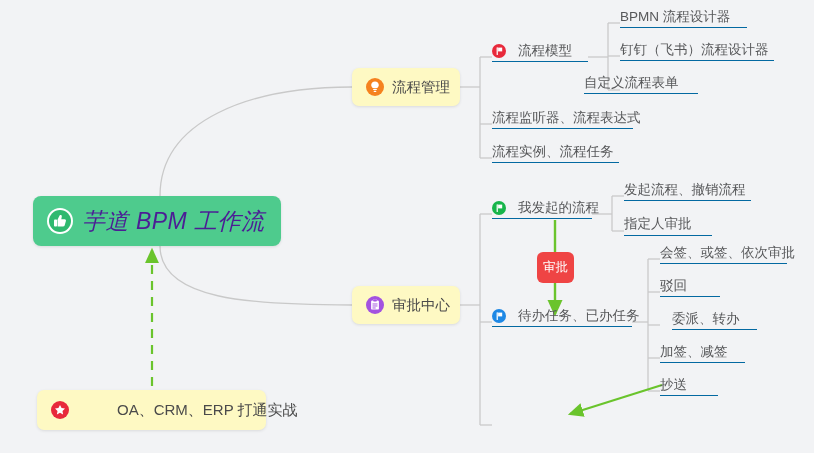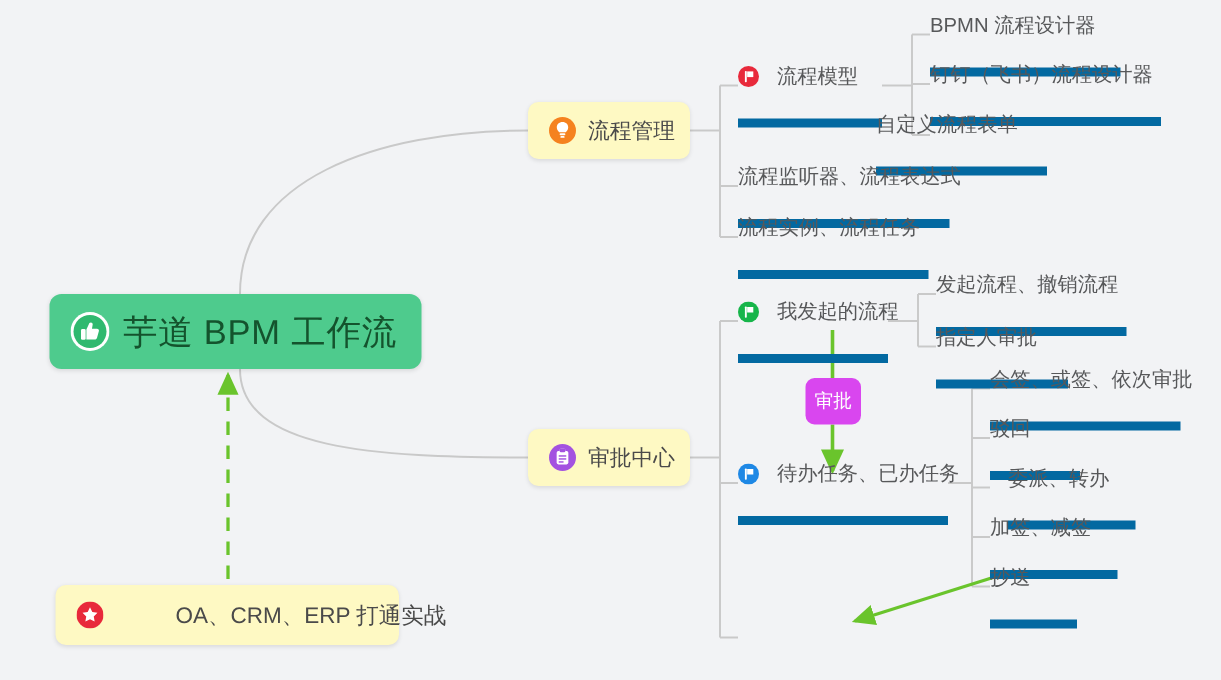--- a/index.html
+++ b/index.html
@@ -35,25 +35,26 @@
     background: #4ecb8d;
     border-radius: 8px;
     box-shadow: 0 1px 3px rgba(0,0,0,0.10);
     display: flex;
     align-items: center;
     box-sizing: border-box;
     padding-left: 14px;
     z-index: 6;
   }
   .root-label {
-    color: #14532d;
+    color: #4c1d95;
     font-size: 23px;
     letter-spacing: 0.5px;
     margin-left: 9px;
     white-space: nowrap;
+    font-style: italic;
   }
 
   
   .card-node {
     position: absolute;
     background: #fef9c3;
     border-radius: 7px;
     box-shadow: 0 1px 3px rgba(0,0,0,0.10);
     display: flex;
     align-items: center;
@@ -71,22 +72,22 @@
   #node-shenpizhongxin { left: 352px; top: 286px; width: 108px; height: 38px; }
   #node-footer         { left: 37px;  top: 390px; width: 229px; height: 40px; gap: 40px; }
   #node-footer .card-label { font-size: 15px; }
 
   
   .leaf {
     position: absolute;
     display: flex;
     align-items: center;
     box-sizing: border-box;
-    padding-bottom: 21px;
-    border-bottom: 6px solid #0369a1;
+    padding-bottom: 3px;
+    border-bottom: 1px solid #0369a1;
     white-space: nowrap;
     z-index: 4;
   }
   .leaf-label {
     font-size: 13.5px;
     color: #57585a;
     line-height: 1;
   }
   .leaf.with-icon .leaf-label { margin-left: 12px; }
 
@@ -102,21 +103,21 @@
   .ricon-18 { width: 18px; height: 18px; }
   .ricon-26 { width: 26px; height: 26px; }
 
   
   #badge-shenpi {
     position: absolute;
     left: 537px;
     top: 252px;
     width: 37px;
     height: 31px;
-    background: #d946ef;
+    background: #ef4444;
     border-radius: 6px;
     display: flex;
     align-items: center;
     justify-content: center;
     z-index: 7;
   }
   #badge-shenpi .badge-label {
     color: #ffffff;
     font-size: 12.5px;
     white-space: nowrap;
@@ -254,21 +255,21 @@
   <div class="leaf with-icon" style="left:492px; top:201px; width:100px;">
     <span class="ricon ricon-14">
       <svg viewBox="0 0 14 14" width="14" height="14">
         <circle cx="7" cy="7" r="7" fill="#17b54a"></circle>
         <rect x="4.6" y="3.3" width="1.25" height="7.6" rx="0.5" fill="#ffffff"></rect>
         <path d="M6.1 3.6 L10.2 3.6 L10.2 7.4 L6.1 7.4 Z" fill="#ffffff"></path>
       </svg>
     </span>
     <span class="leaf-label">我发起的流程</span>
   </div>
-  <div class="leaf" style="left:624px; top:218px; width:88px;">
+  <div class="leaf" style="left:624px; top:218px; width:88px;font-family:Liberation Mono, monospace;">
     <span class="leaf-label">指定人审批</span>
   </div>
 
   <div class="leaf with-icon" style="left:492px; top:309px; width:140px;">
     <span class="ricon ricon-14">
       <svg viewBox="0 0 14 14" width="14" height="14">
         <circle cx="7" cy="7" r="7" fill="#1e88e5"></circle>
         <rect x="4.6" y="3.3" width="1.25" height="7.6" rx="0.5" fill="#ffffff"></rect>
         <path d="M6.1 3.6 L10.2 3.6 L10.2 7.4 L6.1 7.4 Z" fill="#ffffff"></path>
       </svg>

